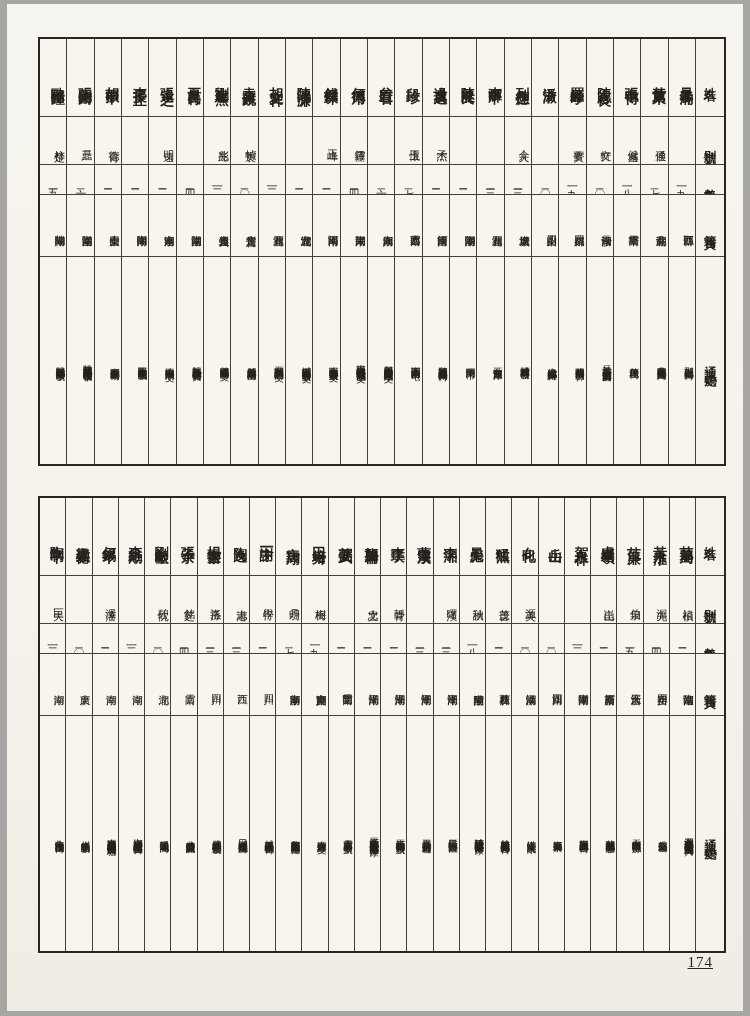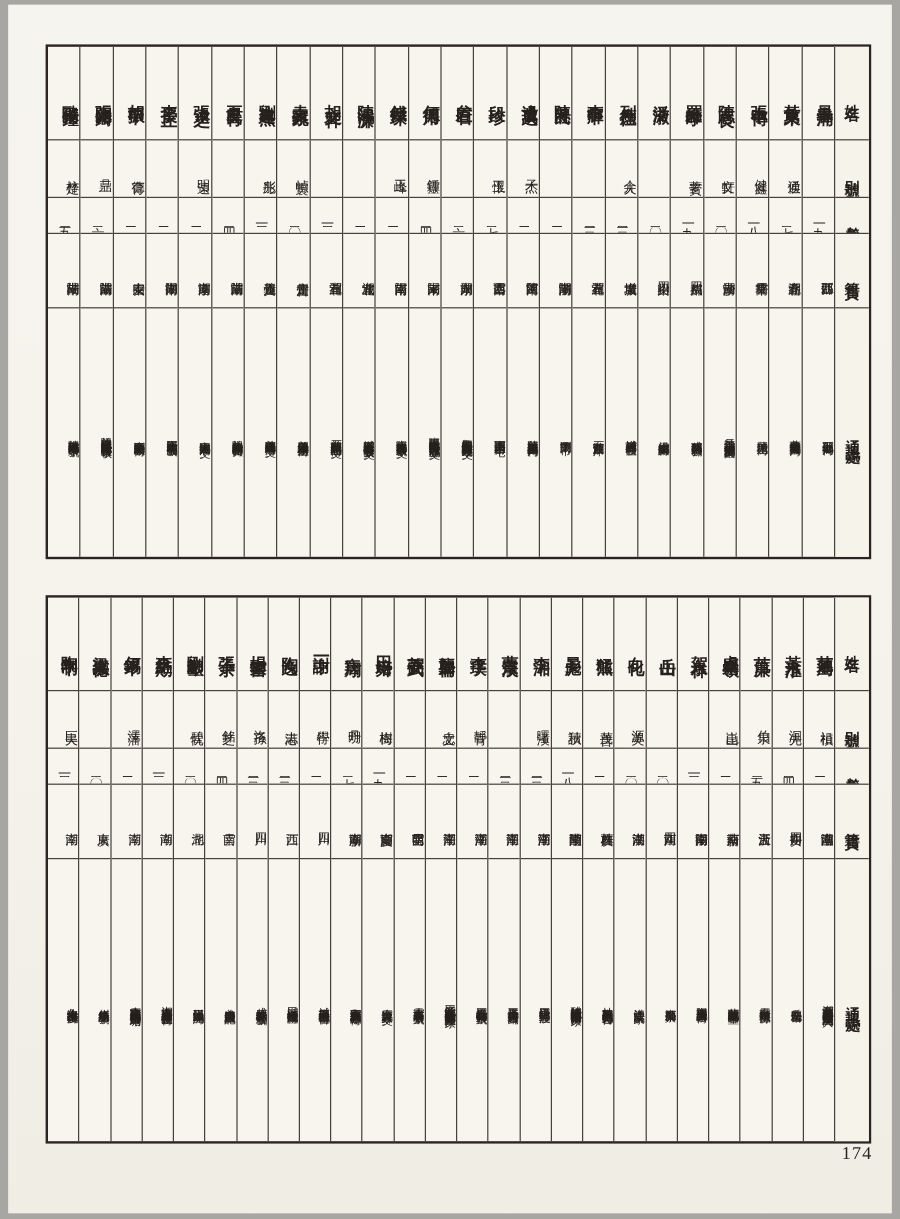--- a/index.html
+++ b/index.html
@@ -37,23 +37,24 @@
   }
   .r-name{height:78px;font-size:14px;font-weight:700;letter-spacing:2px;line-height:16px;}
   .r-alias{height:48px;font-size:11px;letter-spacing:1px;}
   .r-age{height:30px;font-size:11px;align-items:center;padding-top:2px;}
   .r-origin{height:62px;font-size:10.5px;line-height:12.5px;}
   .r-addr{flex:1 1 auto;border-bottom:none;font-size:9.5px;line-height:11.5px;letter-spacing:0.5px;}
   .cell.head{font-weight:700;font-size:12.5px;letter-spacing:2px;align-items:center;}
   .cell.head.r-age{font-size:11.5px;letter-spacing:0;}
   .cell.head.r-addr{font-size:12.5px;letter-spacing:4px;justify-content:center;align-items:center;}
   .page-num{
-    position:absolute;right:16px;bottom:40px;
+    position:absolute;right:30px;bottom:40px;
     font-size:15px;letter-spacing:1px;color:#2a2520;
     font-family:"Liberation Serif","DejaVu Serif",serif;
+    text-decoration:underline;
   }
 </style>
 </head>
 <body>
 
 <div class="page">
 
   <div id="top-table" class="reg-table">
       <div class="col header">
         <div class="cell head r-name">姓名</div>

